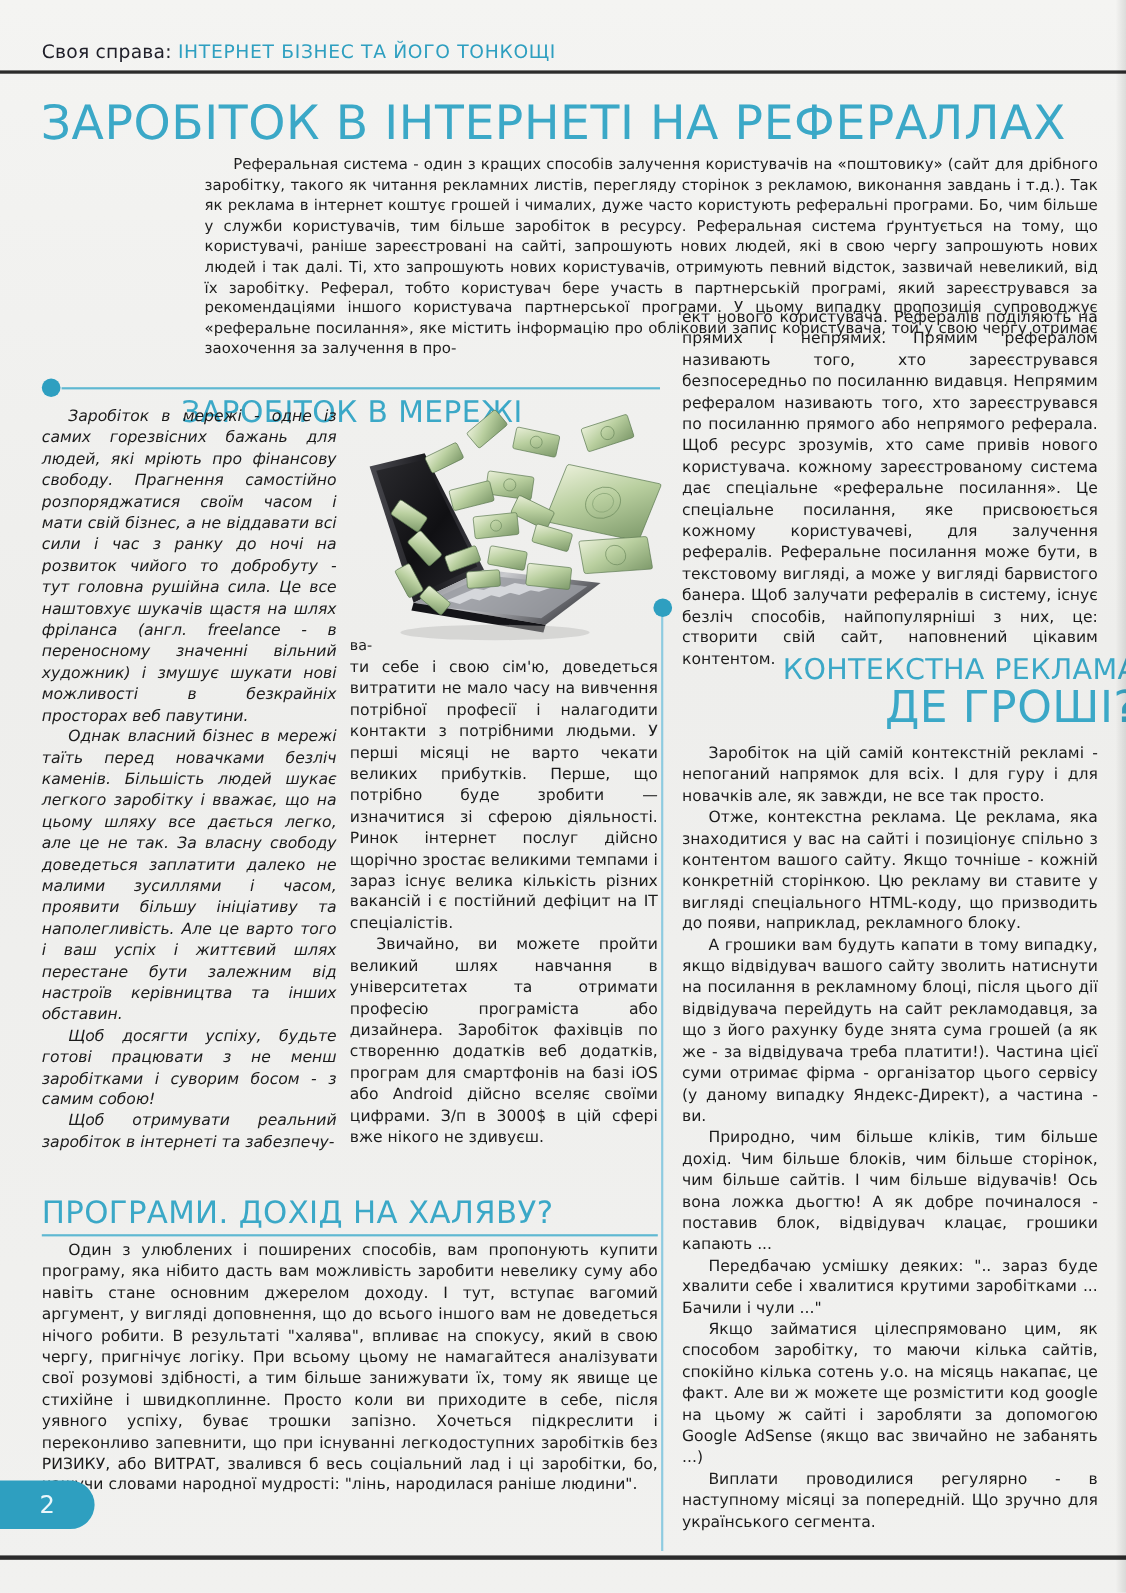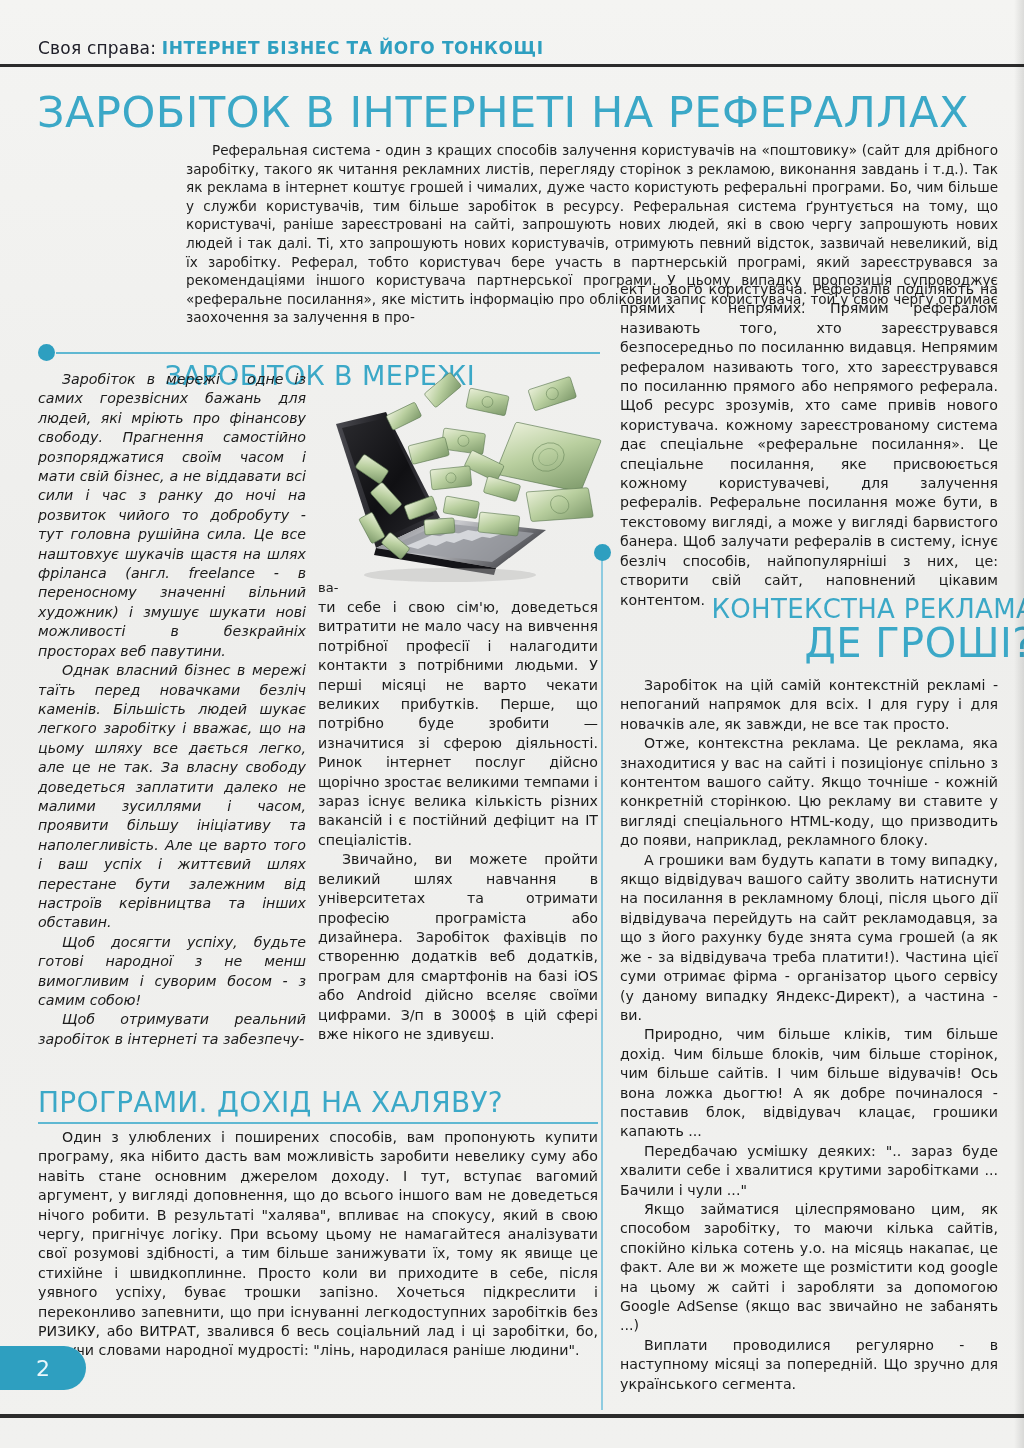--- a/index.html
+++ b/index.html
@@ -15,21 +15,21 @@
     position:absolute;inset:0;
     background:
       linear-gradient(180deg,#f4f4f2 0%,#eeeeec 40%,#f1f1ef 100%);
   }
   
   .kicker{
     position:absolute;left:38px;top:38px;
     font-size:17px;letter-spacing:.2px;white-space:nowrap;
   }
   .kicker .k-pre{color:#20202a;}
-  .kicker .k-main{color:#2e9fc0;letter-spacing:.6px;font-weight:bold;}
+  .kicker .k-main{color:#2e9fc0;letter-spacing:.6px;}
   .head-rule{
     position:absolute;left:0;right:0;top:64px;height:3px;
     background:#2b2b2b;
   }
   
   .main-title{
     position:absolute;left:0;right:18px;top:90px;
     text-align:center;
     font-size:43px;line-height:1.05;
     color:#3ba8c7;font-weight:400;letter-spacing:.5px;
@@ -247,21 +247,21 @@
         <g transform="translate(70,160) rotate(40)">
             <rect width="26" height="14" rx="2" fill="url(#billG)"></rect>
           </g>
       </g>
     </svg>
   </div>
 
   <div class="col col-left">
     <p>Заробіток в мережі - одне із самих горезвісних бажань для людей, які мріють про фінансову свободу. Прагнення самостійно розпоряджатися своїм часом і мати свій бізнес, а не віддавати всі сили і час з ранку до ночі на розвиток чийого то добробуту - тут головна рушійна сила. Це все наштовхує шукачів щастя на шлях фріланса (англ. freelance - в переносному значенні вільний художник) і змушує шукати нові можливості в безкрайніх просторах веб павутини.</p>
     <p>Однак власний бізнес в мережі таїть перед новачками безліч каменів. Більшість людей шукає легкого заробітку і вважає,    що на цьому шляху все дається легко, але це не так. За власну свободу доведеться заплатити далеко не малими зусиллями і часом, проявити більшу ініціативу та наполегливість. Але це варто того і ваш успіх і життєвий шлях перестане бути залежним від настроїв керівництва та інших обставин.</p>
-    <p>Щоб досягти успіху, будьте готові народної з не менш вимогливим і суворим босом - з самим собою!</p>
+    <p>Щоб досягти успіху, будьте готові працювати з не менш заробітками і суворим босом - з самим собою!</p>
     <p>Щоб отримувати реальний заробіток в інтернеті та забезпечу-</p>
   </div>
 
   <div class="mid-orphan">ва-</div>
   <div class="col col-mid" style="top:598px;">
     <p style="text-indent:0;">ти себе і свою сім'ю, доведеться витратити не мало часу на вивчення потрібної професії і налагодити контакти з потрібними людьми. У перші місяці не варто чекати великих прибутків. Перше, що потрібно буде зробити — изначитися зі сферою діяльності. Ринок інтернет послуг дійсно щорічно зростає великими темпами і зараз існує велика кількість різних вакансій і є постійний дефіцит на IT спеціалістів.</p>
     <p>Звичайно, ви можете пройти великий шлях навчання в університетах та отримати професію програміста або дизайнера. Заробіток фахівців по створенню додатків веб додатків, програм для смартфонів на базі iOS або Android дійсно вселяє своїми цифрами. З/п в 3000$ в цій сфері вже нікого не здивуєш.</p>
   </div>
 
   <div class="vdiv"></div>

